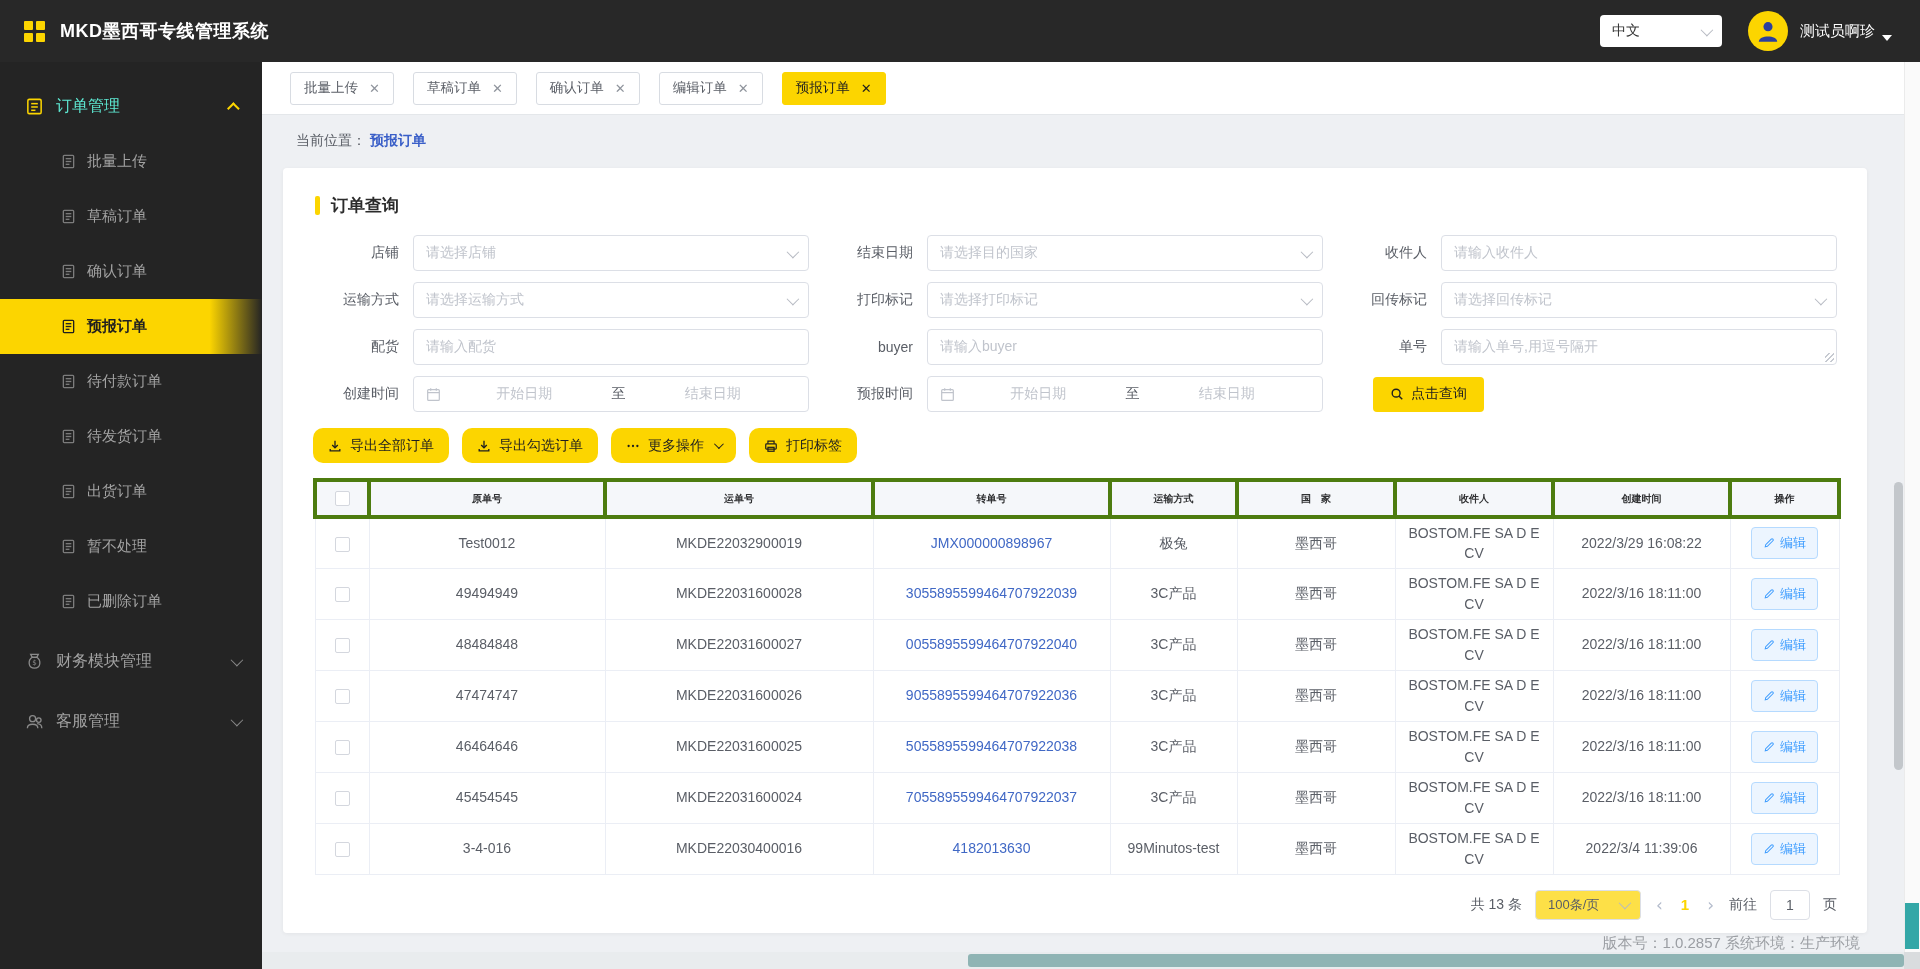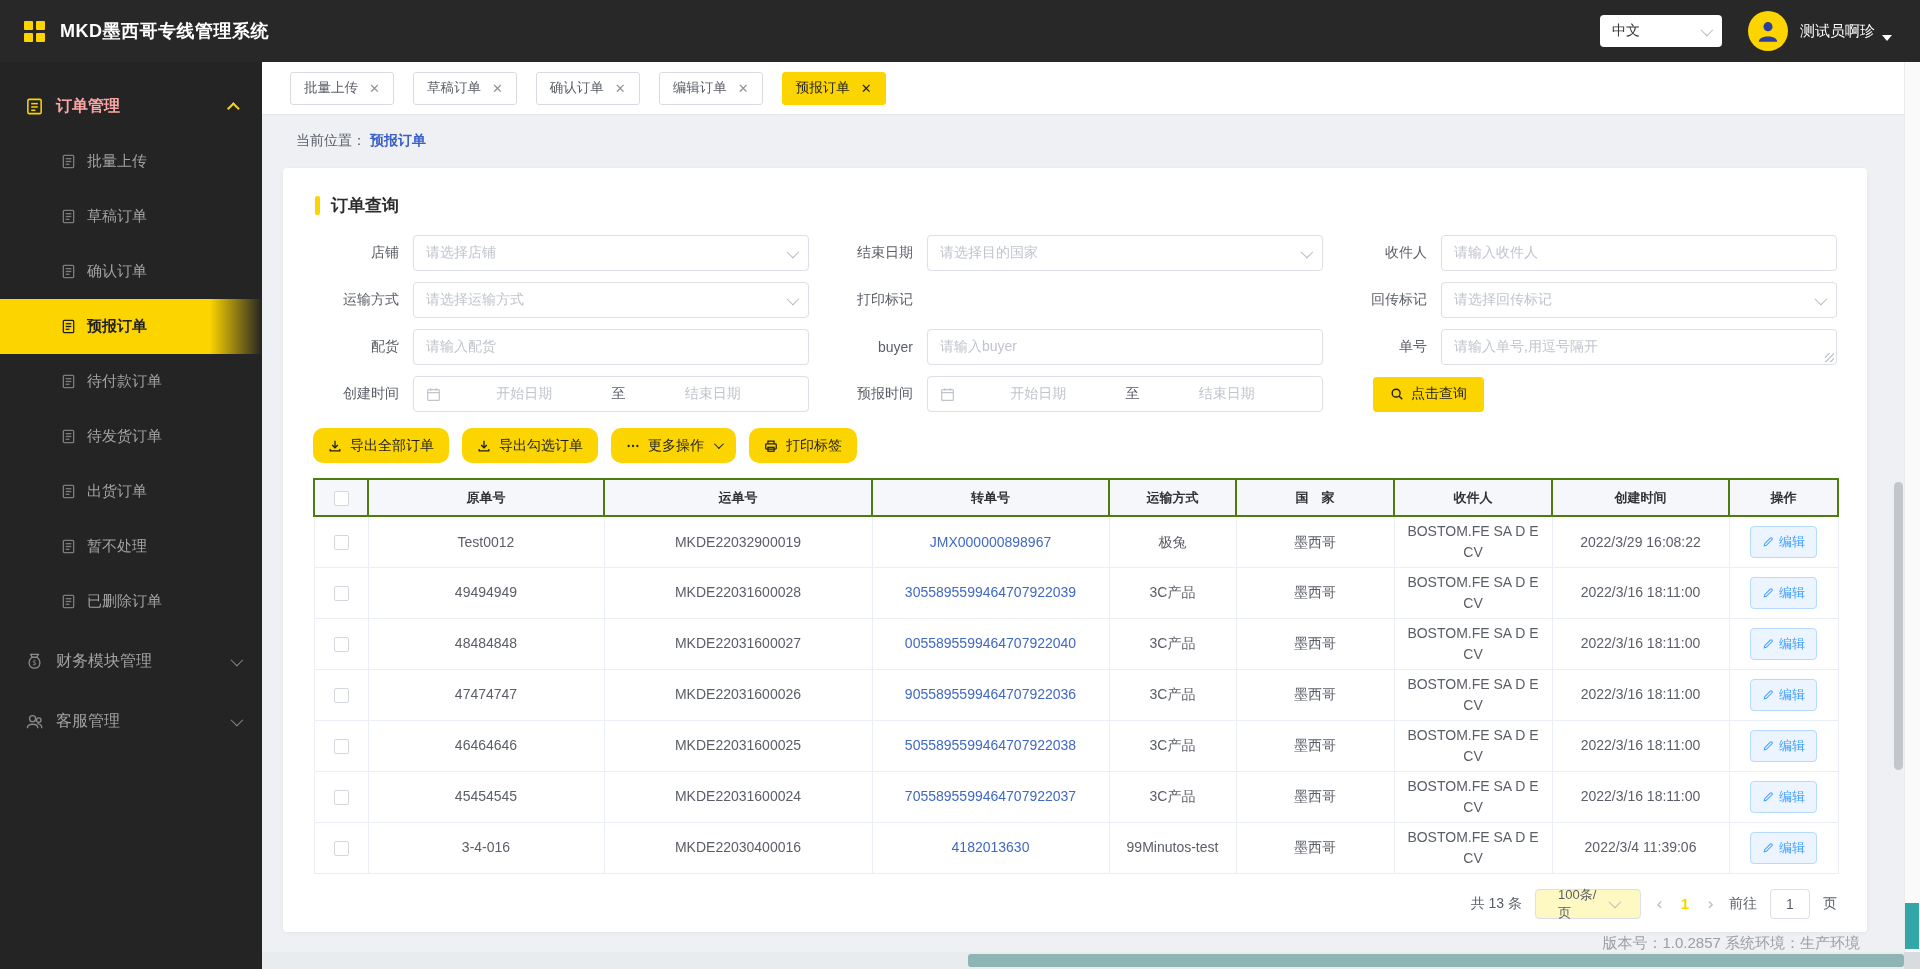--- a/index.html
+++ b/index.html
@@ -28,21 +28,21 @@
   .avatar { width:40px; height:40px; border-radius:50%; background:#fcd500; margin-left:26px;
     display:flex; align-items:center; justify-content:center; overflow:hidden; cursor:pointer; }
   .user-name { color:#ffffff; font-size:15px; margin-left:12px; display:flex; align-items:flex-end; gap:7px; cursor:pointer; }
   .caret-down { width:0; height:0; border-left:5px solid transparent; border-right:5px solid transparent;
     border-top:6px solid #ffffff; display:inline-block; }
 
   
   .sidebar { position:absolute; left:0; top:62px; width:262px; height:907px;
     background:#242424; z-index:20; }
   .menu-group { height:56px; display:flex; align-items:center; padding:0 22px 0 25px;
-    color:#fca5a5; font-size:16px; font-weight:bold; margin-top:16px; cursor:pointer; }
+    color:#5eead4; font-size:16px; font-weight:normal; margin-top:16px; cursor:pointer; }
   .menu-group .g-icon { margin-right:12px; display:flex; }
   .menu-group .g-chev { margin-left:auto; }
   .chev-up { width:9px; height:9px; border-left:2px solid #fcd500; border-top:2px solid #fcd500;
     transform:rotate(45deg) translateY(3px); display:inline-block; }
   .chev-dn-gray { width:9px; height:9px; border-right:1.7px solid #8a8a8a; border-bottom:1.7px solid #8a8a8a;
     transform:rotate(45deg) translateY(-2px); display:inline-block; }
   .menu-item { height:55px; display:flex; align-items:center; padding-left:61px;
     color:#a2a2a2; font-size:15px; cursor:pointer; }
   .menu-item .m-icon { margin-right:11px; display:flex; opacity:.75; }
   .menu-item.active { background:linear-gradient(90deg,#fcd500 0%,#fcd500 80%,rgba(252,213,0,0) 100%);
@@ -94,35 +94,35 @@
   .btn-yellow { height:35px; padding:7px 15px; background:#fcd500; border:none; border-radius:10px;
     font-size:14px; color:#1f1f1f; display:inline-flex; align-items:center; gap:8px; cursor:pointer;
     font-family:inherit; }
   .btn-yellow .ic { display:flex; }
   .btn-yellow .chev-s { width:7px; height:7px; border-right:1.6px solid #1f1f1f; border-bottom:1.6px solid #1f1f1f;
     transform:rotate(45deg) translateY(-2px); margin-left:2px; }
 
   
   table.grid { margin-top:15px; width:100%; border-collapse:collapse; table-layout:fixed;
     border:1px solid #ebeef5; }
-  table.grid th { height:37px; background:#f5f7fa; font-size:13px; font-weight:bold; color:#303133;
-    border:2px solid #4d7c0f; text-align:center; }
+  table.grid th { height:37px; background:#f5f7fa; font-size:10px; font-weight:bold; color:#303133;
+    border:4px solid #4d7c0f; text-align:center; }
   table.grid td { height:51px; border:1px solid #ebeef5; font-size:14px; color:#5a5e66;
     text-align:center; padding:3px 6px; line-height:1.45; background:#fff; }
   .cbx { width:15px; height:15px; border:1px solid #d4d7de; border-radius:2px; background:#fff;
     display:inline-block; vertical-align:middle; cursor:pointer; }
   .lnk { color:#4068c5; cursor:pointer; }
   .btn-edit { display:inline-flex; align-items:center; gap:5px; padding:6px 11px; background:#ecf5ff;
     border:1px solid #b5daff; border-radius:4px; color:#409eff; font-size:13px; cursor:pointer; font-family:inherit; }
 
   
   .pager { display:flex; justify-content:flex-end; align-items:center; gap:13px; margin-top:14px;
     height:32px; font-size:14px; color:#5a5e66; }
-  .psize { width:106px; height:30px; border:1px solid #dcdfe6; border-radius:4px; background:#fef9c3;
-    display:flex; align-items:center; justify-content:space-between; padding:0 22px; font-size:13px;
+  .psize { width:106px; height:30px; border:1px solid #dcdfe6; border-radius:4px; background:#fde047;
+    display:flex; align-items:center; justify-content:space-between; padding:0 12px; font-size:13px;
     color:#5a5e66; cursor:pointer; }
   .parrow { color:#b4bccc; font-size:17px; cursor:pointer; padding:0 2px; font-family:"DejaVu Sans",sans-serif; }
   .pcur { color:#fcd500; font-weight:bold; font-size:15px; cursor:pointer; padding:0 3px; }
   .goto-box { width:40px; height:30px; border:1px solid #dcdfe6; border-radius:4px; background:#fff;
     display:flex; align-items:center; justify-content:center; font-size:14px; color:#5a5e66; }
 
   .version { position:absolute; right:44px; bottom:-1px; font-size:15px; color:#9b9ea3; z-index:40; }
 
   
   .vtrack { position:absolute; right:0; top:62px; bottom:17px; width:16px; background:#fafafa;
@@ -363,20 +363,24 @@
 
       <div class="f-cell">
         <span class="f-label">运输方式</span>
         <div class="ctrl has-chev">
           <span class="ph">请选择运输方式</span>
           <span class="chev"></span>
         </div>
       </div>
       <div class="f-cell">
         <span class="f-label">打印标记</span>
+        <div class="ctrl has-chev">
+          <span class="ph">请选择打印标记</span>
+          <span class="chev"></span>
+        </div>
       </div>
       <div class="f-cell">
         <span class="f-label">回传标记</span>
         <div class="ctrl has-chev">
           <span class="ph">请选择回传标记</span>
           <span class="chev"></span>
         </div>
       </div>
 
       <div class="f-cell">

